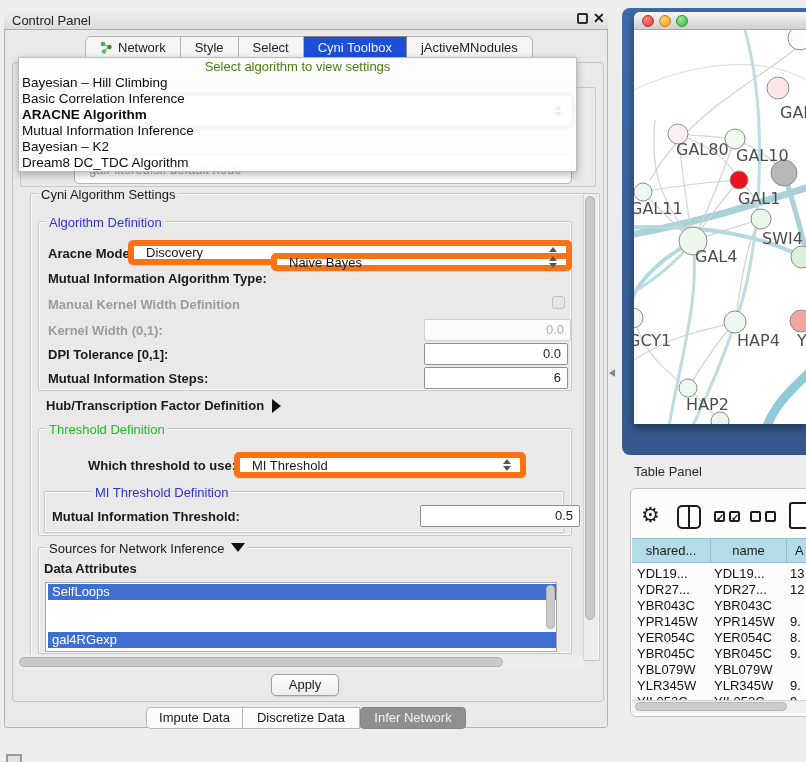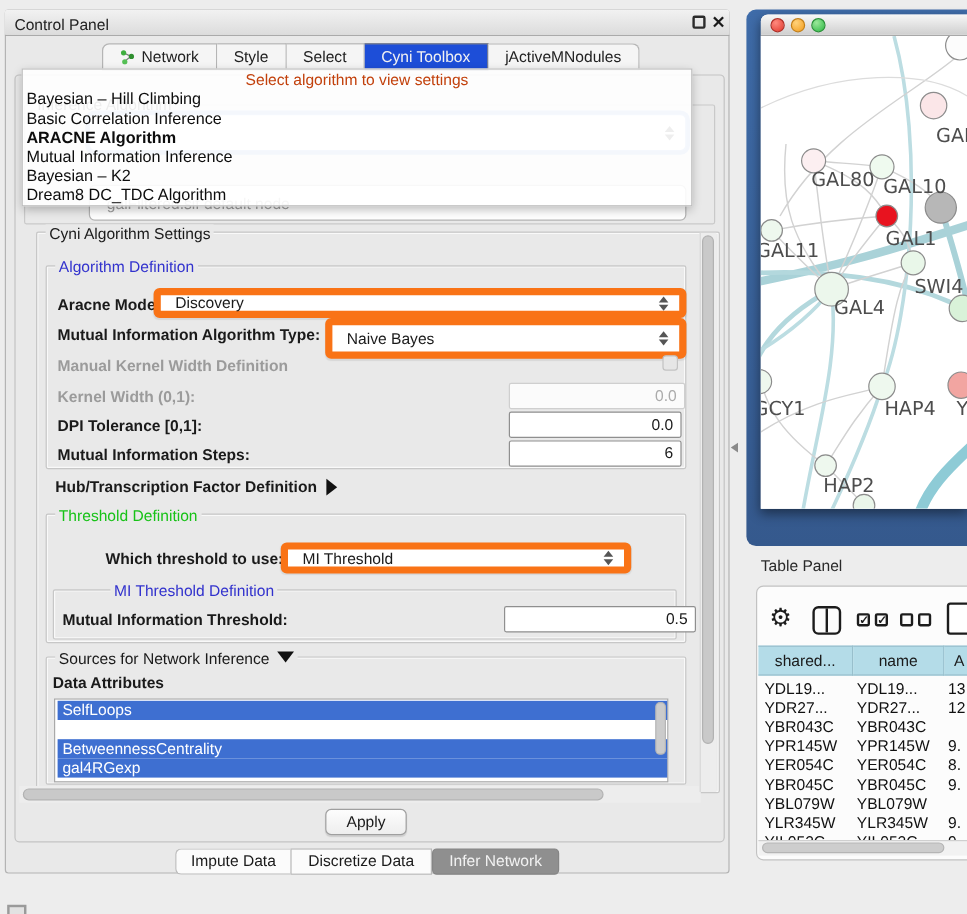--- a/index.html
+++ b/index.html
@@ -23,21 +23,21 @@
   .cp-body { left:12px; top:62px; width:592px; height:640px; background:#e9e9e9; border:1px solid #c3c3c3; border-radius:4px; }
 
   
   .ghost-box { left:20px; top:87px; width:576px; height:100px; border:1px solid #c9c9c9; border-radius:2px; }
   .ghost-legend { left:28px; top:80px; color:#4a4a4a; background:#e9e9e9; padding:0 3px; }
   .ghost-combo1 { left:74px; top:95px; width:498px; height:31px; background:#fff; border:1px solid #9bb8e6; border-radius:5px; box-shadow:0 0 0 3px rgba(110,155,222,.75); }
   .ghost-combo2 { left:74px; top:154px; width:498px; height:30px; background:#fff; border:1px solid #b3b3b3; border-radius:5px; color:#a0a0a0; line-height:30px; padding-left:14px; }
 
   
   .popup { left:18px; top:57px; width:559px; height:115px; background:rgba(255,255,255,.9); border:1px solid #bdbdbd; box-shadow:0 3px 8px rgba(0,0,0,.28); z-index:5; }
-  .popup-header { left:18px; top:59px; width:559px; text-align:center; color:#c2410c; font-size:13px; z-index:6; }
+  .popup-header { left:18px; top:59px; width:559px; text-align:center; color:#4d7c0f; font-size:13px; z-index:6; }
   .popup-item { left:22px; width:500px; height:16px; font-size:13.5px; color:#0d0d0d; z-index:6; white-space:nowrap; }
   .popup-item.bold { font-weight:bold; }
 
   
   .fieldset { border:1px solid #c7c7c7; border-radius:2px; box-shadow:inset 0 0 0 1px rgba(255,255,255,.7); }
   .legend { background:#e9e9e9; padding:0 3px; font-size:13px; white-space:nowrap; }
   .legend.blue { color:#3232cd; }
   .legend.green { color:#17c217; }
   .lbl { font-weight:bold; font-size:13px; white-space:nowrap; }
   .lbl.dis { color:#9b9b9b; }
@@ -155,21 +155,21 @@
 <div class="abs lbl" style="left:48px;top:246px;">Aracne Mode:</div>
 <div class="abs combo" style="left:128px;top:240px;width:444px;height:25px;">
   <span>Discovery</span>
   <span class="spin">
       <i class="up"></i>
       <i class="dn"></i>
     </span>
 </div>
 
 <div class="abs lbl" style="left:48px;top:271px;">Mutual Information Algorithm Type:</div>
-<div class="abs combo" style="left:271px;top:265px;width:301px;height:34px;">
+<div class="abs combo" style="left:271px;top:253px;width:301px;height:18px;">
   <span>Naive Bayes</span>
   <span class="spin">
       <i class="up"></i>
       <i class="dn"></i>
     </span>
 </div>
 
 <div class="abs lbl dis" style="left:48px;top:297px;">Manual Kernel Width Definition</div>
 <div class="abs chk" style="left:552px;top:296px;"></div>
 
@@ -204,21 +204,20 @@
 <div class="abs field" style="left:420px;top:505px;width:160px;height:22px;">0.5</div>
 
 <div class="abs fieldset" style="left:38px;top:547px;width:534px;height:107px;"></div>
 <div class="abs legend" style="left:46px;top:541px;">
   <span>Sources for Network Inference</span><span class="tri-down"></span>
 </div>
 <div class="abs lbl" style="left:44px;top:561px;">Data Attributes</div>
 
 <div class="abs attr-list">
   <div class="attr-item" style="top:1px;">SelfLoops</div>
-  <div class="attr-item" style="top:33px;">BetweennessCentrality</div>
   <div class="attr-item" style="top:49px;">gal4RGexp</div>
   <div class="attr-scroll"></div>
 </div>
 
 <div class="abs hscroll-track"></div>
 <div class="abs hscroll-thumb"></div>
 <div class="abs vscroll-track"></div>
 <div class="abs vscroll-thumb"></div>
 
 <div class="abs apply-btn">Apply</div>

